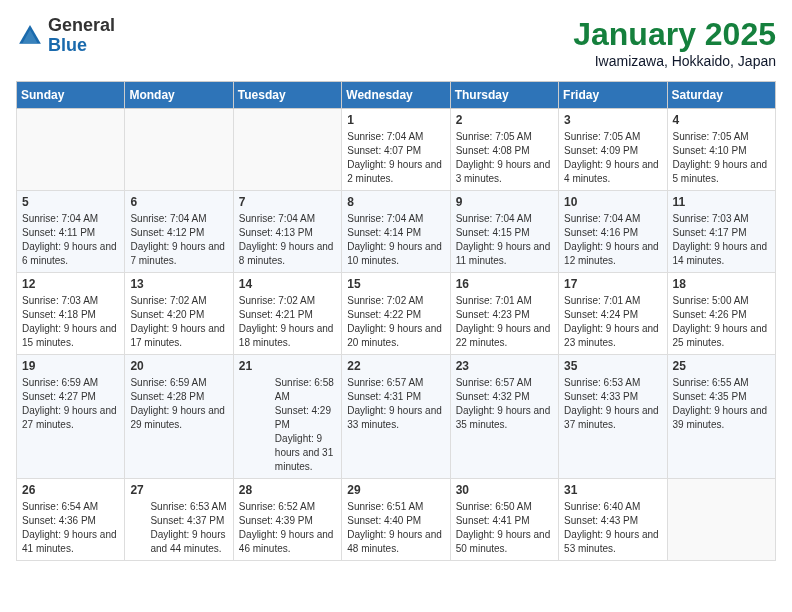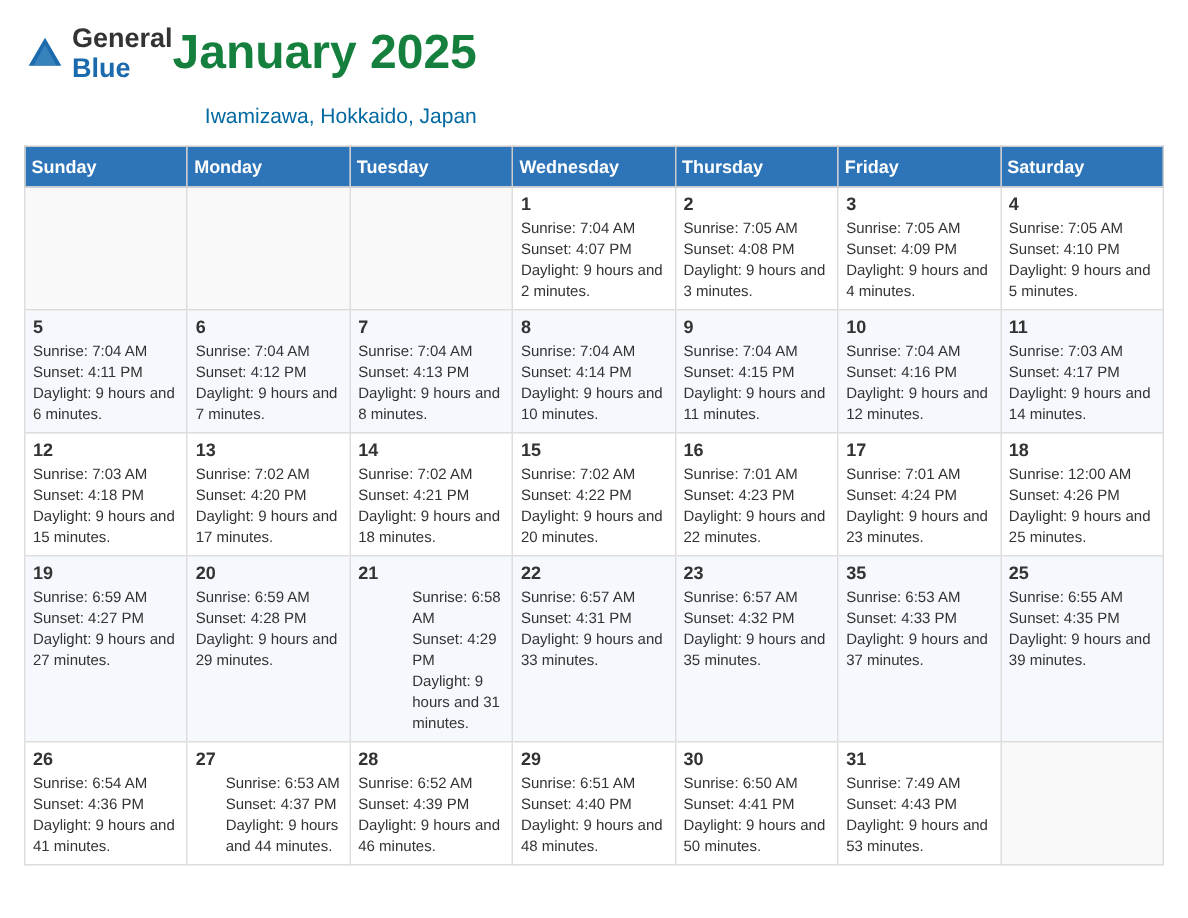--- a/index.html
+++ b/index.html
@@ -5,21 +5,21 @@
     * { box-sizing: border-box; margin: 0; padding: 0; }
     body {
       font-family: Arial, sans-serif;
       background: #fff;
       width: 792px;
       min-height: 612px;
       padding: 16px;
     }
     .header {
       display: flex;
-      justify-content: flex-start;
+      justify-content: space-between;
       align-items: flex-start;
       margin-bottom: 12px;
     }
     .logo {
       display: flex;
       align-items: center;
       gap: 4px;
     }
     .logo-text {
       font-size: 18px;
@@ -35,22 +35,21 @@
     .title-block {
       text-align: right;
     }
     .month-title {
       font-size: 32px;
       font-weight: bold;
       color: #15803d;
     }
     .location {
       font-size: 14px;
-      color: #0369a1;
-      margin-top: 16px;
+      color: #0f172a;
     }
     .calendar {
       width: 100%;
       border-collapse: collapse;
       border: 1px solid #ccc;
     }
     .calendar th {
       background: #2e74b8;
       color: #fff;
       font-size: 12px;
@@ -228,21 +227,21 @@
 Daylight: 9 hours and 22 minutes.</div>
         </td>
         <td>
           <span class="day-num">17</span>
           <div class="day-info" style="white-space: pre-line;">Sunrise: 7:01 AM
 Sunset: 4:24 PM
 Daylight: 9 hours and 23 minutes.</div>
         </td>
         <td>
           <span class="day-num">18</span>
-          <div class="day-info" style="white-space: pre-line;">Sunrise: 12:00 AM
+          <div class="day-info" style="white-space: pre-line;">Sunrise: 5:00 AM
 Sunset: 4:26 PM
 Daylight: 9 hours and 25 minutes.</div>
         </td>
       </tr>
       <tr>
         <td>
           <span class="day-num">19</span>
           <div class="day-info" style="white-space: pre-line;">Sunrise: 6:59 AM
 Sunset: 4:27 PM
 Daylight: 9 hours and 27 minutes.</div>
@@ -310,20 +309,20 @@
 Daylight: 9 hours and 48 minutes.</div>
         </td>
         <td>
           <span class="day-num">30</span>
           <div class="day-info" style="white-space: pre-line;">Sunrise: 6:50 AM
 Sunset: 4:41 PM
 Daylight: 9 hours and 50 minutes.</div>
         </td>
         <td>
           <span class="day-num">31</span>
-          <div class="day-info" style="white-space: pre-line;">Sunrise: 7:49 AM
+          <div class="day-info" style="white-space: pre-line;">Sunrise: 6:40 AM
 Sunset: 4:43 PM
 Daylight: 9 hours and 53 minutes.</div>
         </td>
         <td class="empty-cell"></td>
       </tr>
     </tbody>
 </table>
 
 </body></html>

